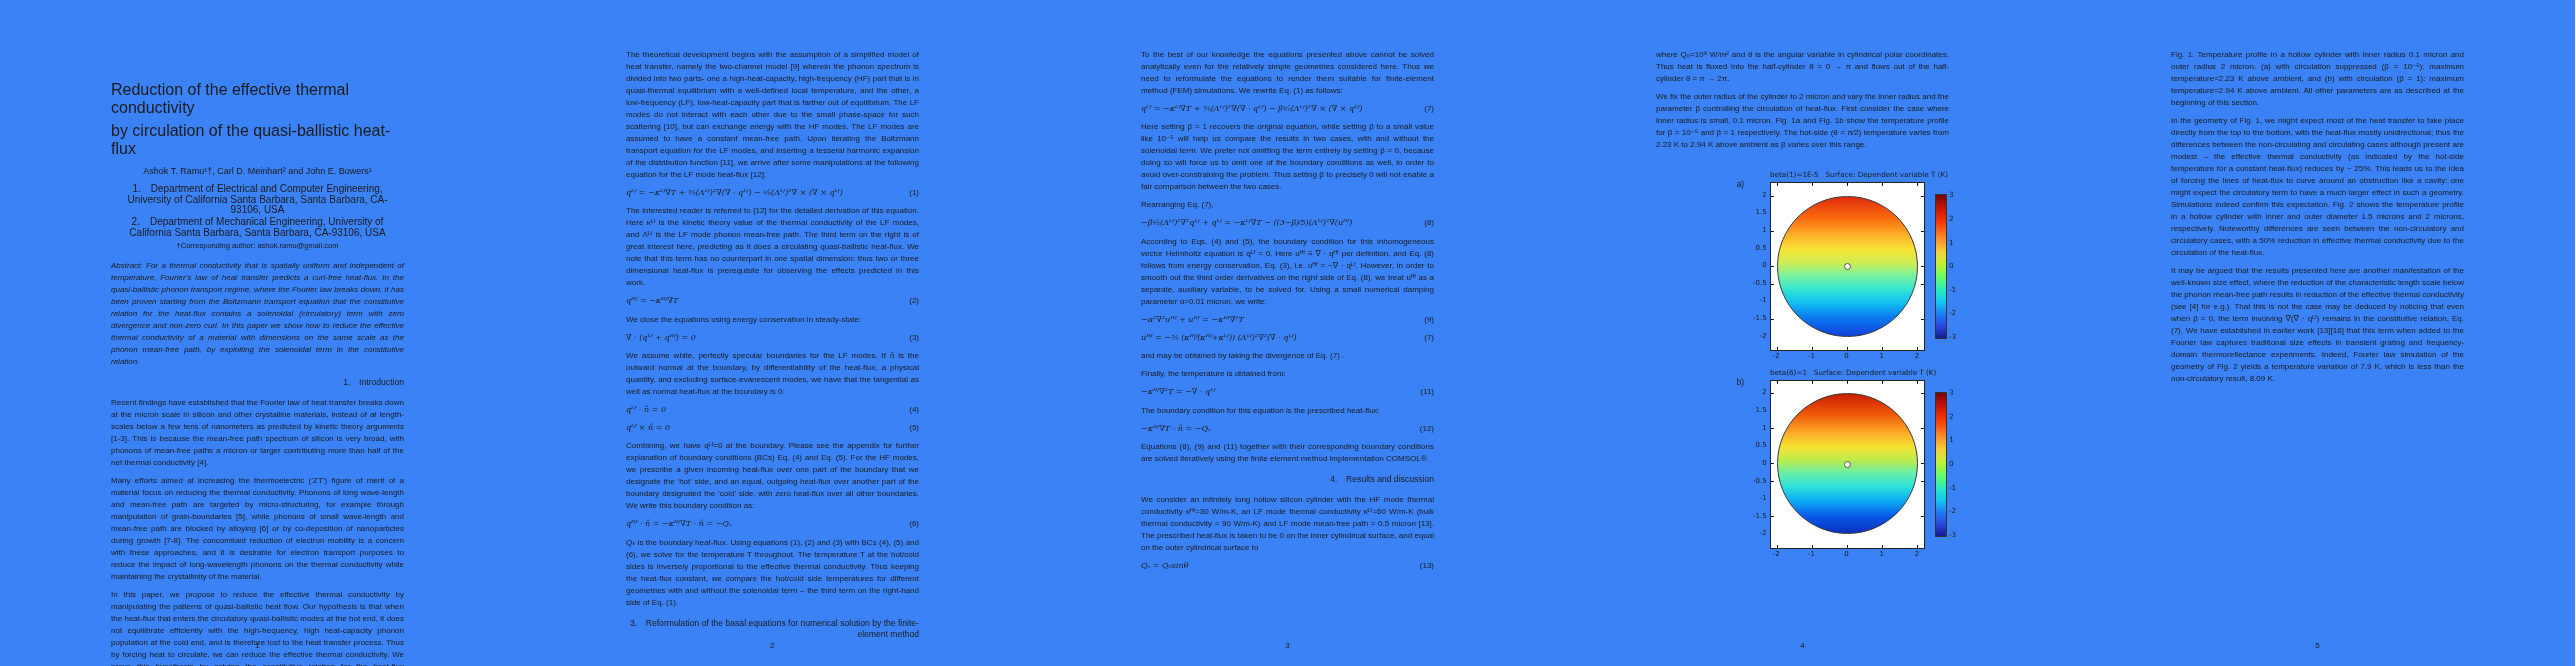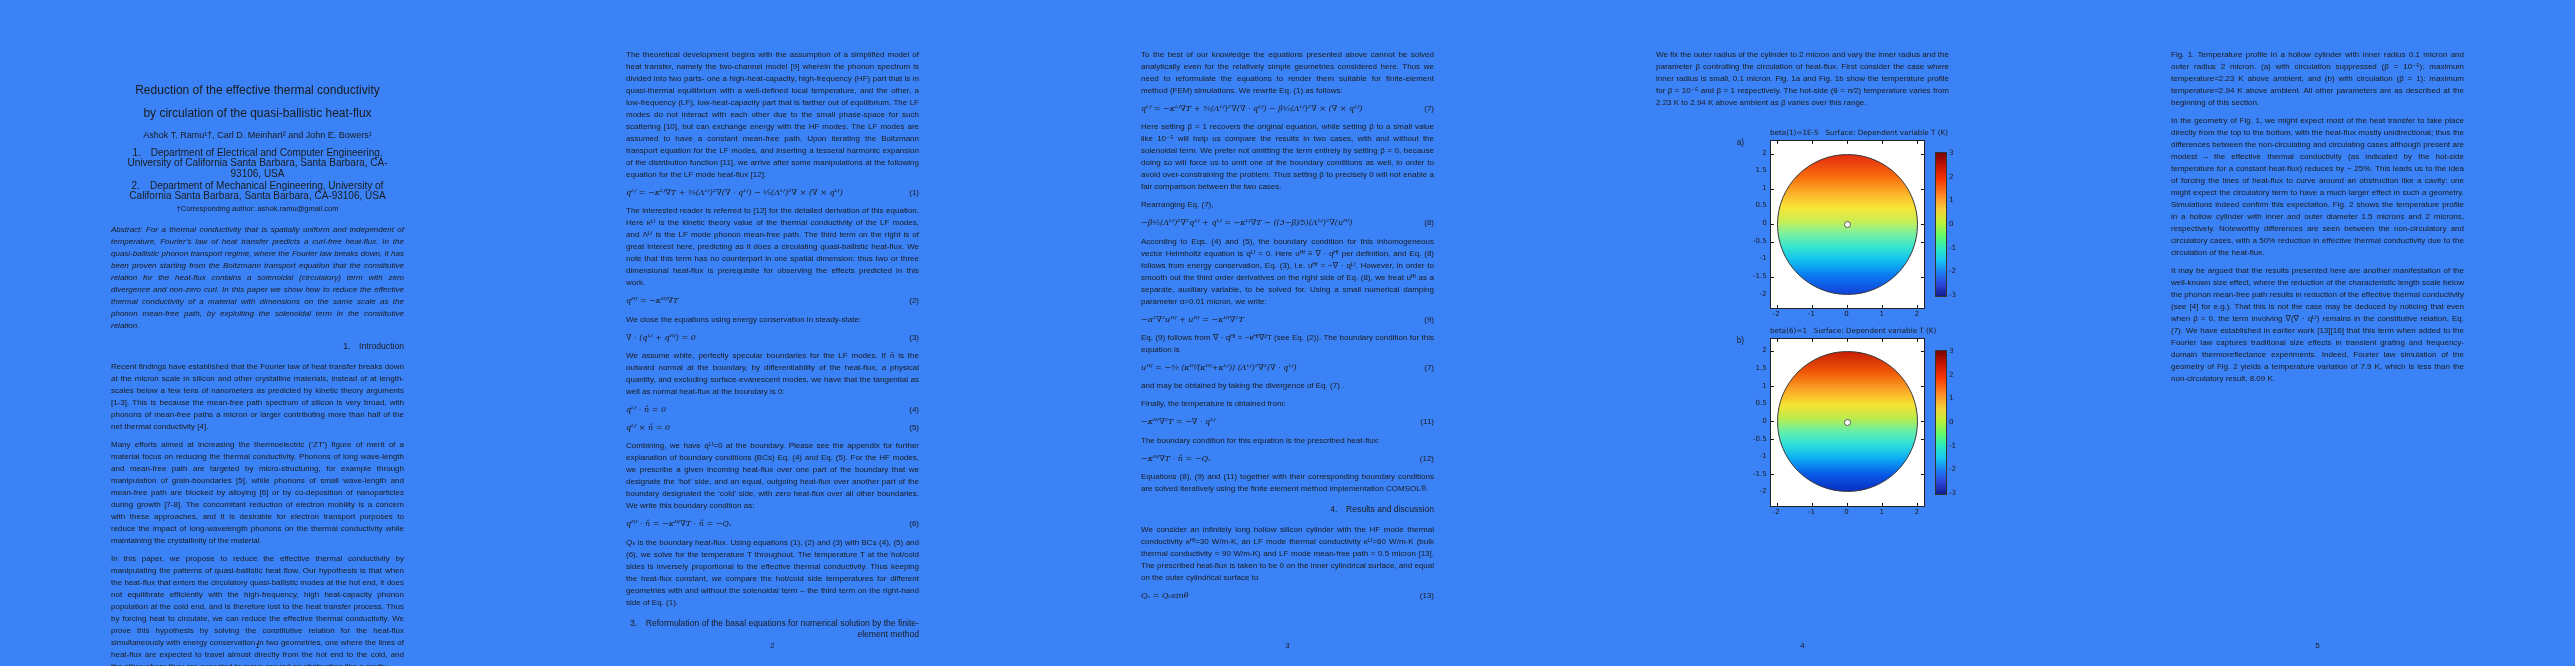--- a/index.html
+++ b/index.html
@@ -7,21 +7,21 @@
     width:2576px;height:667px;background:#ffffff;
     font-family:"Liberation Sans","DejaVu Sans",sans-serif;
     color:#1b1b1b;
   }
   .canvas{display:flex;width:2576px;height:667px;background:#ffffff;}
   .page{
     width:515px;height:667px;box-sizing:border-box;position:relative;
     padding:49px 111px 0 111px;background:#3b82f6;flex:0 0 auto;
   }
   .page p{font-size:8px;line-height:12px;text-align:justify;margin:0 0 6.1px 0;}
-  .paper-title{font-size:12px;line-height:18.3px;text-align:center;margin:32px 0 7.8px 0;}
+  .paper-title{font-size:16px;line-height:18.3px;text-align:left;margin:32px 0 7.8px 0;}
   .authors{font-size:9px;text-align:center;margin:2.2px 0 7.8px 0;}
   .affil{font-size:10px;line-height:10.6px;text-align:center;margin:0 3.3px 1.1px 3.3px;}
   .corresp{font-size:7.5px;line-height:10.6px;text-align:center;margin:2.2px 0 9px 0;}
   .abstract{font-style:italic;}
   .abstract .abs-label{font-weight:normal;margin-top:48px;}
   .sec-h{font-size:8.6px;text-align:right;margin:9px 0 8.3px 0;line-height:11.7px;}
   .eq{display:flex;justify-content:space-between;align-items:flex-start;
       margin:3.3px 0 7.2px 0;font-family:"DejaVu Serif",serif;font-style:italic;
       font-size:8px;line-height:11px;}
   .eq .eq-num{font-style:normal;font-family:"Liberation Sans","DejaVu Sans",sans-serif;}
@@ -134,21 +134,20 @@
     <p>Rearranging Eq. (7),</p>
     <div class="eq">
         <span class="eq-body">−β⅕(Λᴸᶠ)²∇²qᴸᶠ + qᴸᶠ = −κᴸᶠ∇T − ((3−β)⁄5)(Λᴸᶠ)²∇(uᴴᶠ)</span>
         <span class="eq-num">(8)</span>
       </div>
     <p>According to Eqs. (4) and (5), the boundary condition for this inhomogeneous vector Helmholtz equation is qᴸᶠ = 0. Here uᴴᶠ ≡ ∇ · qᴴᶠ per definition, and Eq. (8) follows from energy conservation, Eq. (3), i.e. uᴴᶠ = −∇ · qᴸᶠ. However, in order to smooth out the third order derivatives on the right side of Eq. (8), we treat uᴴᶠ as a separate, auxiliary variable, to be solved for. Using a small numerical damping parameter α=0.01 micron, we write:</p>
     <div class="eq">
         <span class="eq-body">−α²∇²uᴴᶠ + uᴴᶠ = −κᴴᶠ∇²T</span>
         <span class="eq-num">(9)</span>
       </div>
-    <p>Eq. (9) follows from ∇ · qᴴᶠ = −κᴴᶠ∇²T (see Eq. (2)). The boundary condition for this equation is</p>
     <div class="eq">
         <span class="eq-body">uᴴᶠ = −⅗ (κᴴᶠ⁄(κᴴᶠ+κᴸᶠ)) (Λᴸᶠ)²∇²(∇ · qᴸᶠ)</span>
         <span class="eq-num">(7)</span>
       </div>
     <p>and may be obtained by taking the divergence of Eq. (7) .</p>
     <p>Finally, the temperature is obtained from:</p>
     <div class="eq">
         <span class="eq-body">−κᴴᶠ∇²T = −∇ · qᴸᶠ</span>
         <span class="eq-num">(11)</span>
       </div>
@@ -161,20 +160,21 @@
     <div class="sec-h">4. Results and discussion</div>
     <p>We consider an infinitely long hollow silicon cylinder with the HF mode thermal conductivity κᴴᶠ=30 W/m-K, an LF mode thermal conductivity κᴸᶠ=60 W/m-K (bulk thermal conductivity = 90 W/m-K) and LF mode mean-free path = 0.5 micron [13]. The prescribed heat-flux is taken to be 0 on the inner cylindrical surface, and equal on the outer cylindrical surface to</p>
     <div class="eq">
         <span class="eq-body">Qₛ = Q₀sinθ</span>
         <span class="eq-num">(13)</span>
       </div>
     <div class="pageno">3</div>
   </div>
 
   <div class="page">
+    <p>where Q₀=10⁸ W/m² and θ is the angular variable in cylindrical polar coordinates. Thus heat is fluxed into the half-cylinder θ = 0 → π and flows out of the half-cylinder θ = π → 2π.</p>
     <p>We fix the outer radius of the cylinder to 2 micron and vary the inner radius and the parameter β controlling the circulation of heat-flux. First consider the case where inner radius is small, 0.1 micron. Fig. 1a and Fig. 1b show the temperature profile for β = 10⁻⁵ and β = 1 respectively. The hot-side (θ = π⁄2) temperature varies from 2.23 K to 2.94 K above ambient as β varies over this range.</p>
 
     <div class="figure">
       <span class="fig-label">a)</span>
       <div class="fig-title">beta(1)=1E-5   Surface: Dependent variable T (K)</div>
       <div class="plot-wrap">
         <div class="plotbox">
           <div class="disc disc-a"></div>
           <div class="hole"></div>
         </div>

